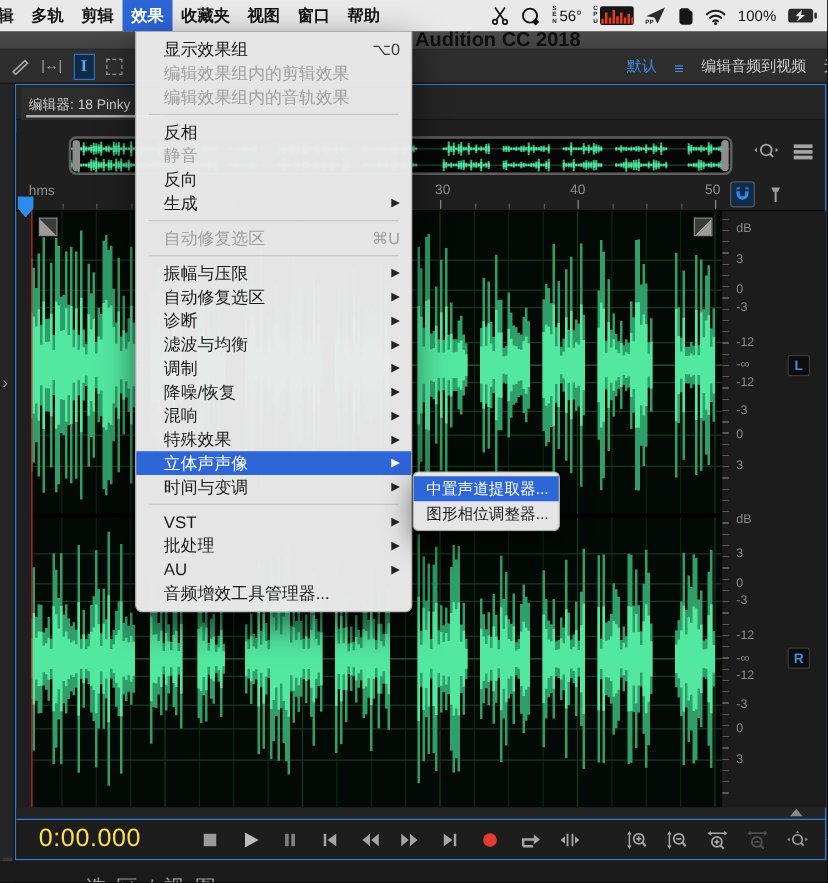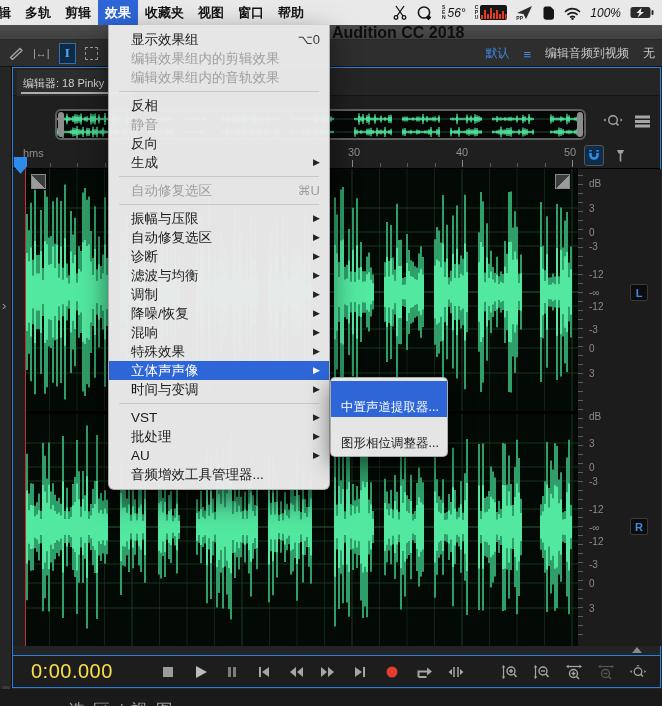--- a/index.html
+++ b/index.html
@@ -8,39 +8,39 @@
 
   
   .menubar{position:absolute;left:0;top:0;width:662px;height:25px;background:#e9e9e9;
     display:flex;align-items:center;font-size:13px;color:#131313;z-index:40;}
   .mb-item{padding:0 7px;height:25px;line-height:25px;font-weight:700;white-space:nowrap;}
   .mb-item.first{margin-left:-9px;}
   .mb-item.selected{background:#2e66d8;color:#fff;}
   .mb-status{margin-left:auto;display:flex;align-items:center;gap:9px;padding-right:8px;color:#111;}
   .mb-status svg{display:block;}
   .stack{display:inline-flex;flex-direction:column;font-size:5px;line-height:5px;font-weight:700;color:#222;}
-  .mb-temp,.mb-batt-pct{font-size:12px;font-style:italic;}
+  .mb-temp,.mb-batt-pct{font-size:12px;}
   .cpu-graph{width:27px;height:15px;background:#161616;border-radius:2px;}
 
   
   .titlebar{position:absolute;left:0;top:25px;width:662px;height:15px;
     background:linear-gradient(#4b4b4b,#414141);border-bottom:1px solid #2a2a2a;z-index:5;}
   .titlebar .title{position:absolute;left:332px;top:0;font-size:16px;line-height:15px;color:#0e0e0e;font-weight:700;}
 
   
   .toolbar{position:absolute;left:0;top:40px;width:662px;height:27px;background:#2e2e2e;
     border-bottom:1px solid #141414;display:flex;align-items:center;z-index:5;overflow:hidden;}
   .tools-left{display:flex;align-items:center;gap:9px;padding-left:8px;}
   .tool{display:flex;align-items:center;justify-content:center;height:20px;}
   .slide-label{font-size:11px;color:#a5a5a5;}
   .ibeam-box{width:17px;height:21px;border:1px solid #2f6fb6;background:#0f2a45;color:#5aa7f5;
     font-family:"Liberation Serif","DejaVu Serif",serif;font-size:13px;font-weight:700;
     display:flex;align-items:center;justify-content:center;}
   .marquee-box{width:13px;height:13px;border:1px dashed #9a9a9a;}
-  .workspace{margin-left:auto;display:flex;align-items:flex-end;gap:14px;padding-right:16px;position:relative;}
+  .workspace{margin-left:auto;display:flex;align-items:flex-end;gap:14px;padding-right:0;position:relative;}
   .ws-default{color:#3f8ae0;font-size:12px;}
   .ws-ham{color:#3f8ae0;font-size:13px;}
   .ws-item{color:#c9c9c9;font-size:12px;white-space:nowrap;}
   .ws-cut{margin-right:-9px;}
 
   
   .editor-panel{position:absolute;left:12px;top:67px;width:649px;height:621px;
     background:#1f1f1f;border:1px solid #2e7fd9;z-index:4;}
   .tab-row{position:absolute;left:0;top:0;width:100%;height:28px;background:#252525;border-bottom:1px solid #161616;}
   .editor-tab{position:absolute;left:4px;top:2px;width:118px;height:26px;background:#2d2d2d;
@@ -112,21 +112,21 @@
   .mi-label{flex:0 1 auto;}
   .mi-right{margin-left:auto;}
   .mi-shortcut{font-size:13px;color:#3a3a3a;}
   .menu-item.disabled .mi-shortcut{color:#9f9f9f;}
   .mi-arrow{font-size:9px;color:#222;}
   .menu-item.highlighted .mi-arrow{color:#fff;}
   .menu-sep{height:1px;background:#c8c8c8;margin:4px 10px;}
   .stereo-submenu{position:absolute;left:330px;top:377px;width:118px;background:rgba(234,234,234,0.98);
     border:1px solid rgba(0,0,0,.25);border-radius:5px;box-shadow:0 8px 22px rgba(0,0,0,.5);
     padding:3px 0;z-index:51;}
-  .sub-item{height:36px;line-height:20px;font-size:12.5px;color:#1a1a1a;padding:16px 6px 0 10px;white-space:nowrap;overflow:hidden;}
+  .sub-item{height:20px;line-height:20px;font-size:12.5px;color:#1a1a1a;padding:0 6px 0 10px;white-space:nowrap;overflow:hidden;}
   .sub-item.highlighted{background:#2e66d8;color:#fff;}
 
   
   .playhead-marker{position:absolute;left:14px;top:157px;width:13px;height:17px;background:#2d8ceb;z-index:6;
     clip-path:polygon(0 0,100% 0,100% 55%,50% 100%,0 55%);}
 </style>
 </head>
 <body>
 
 <div id="root">

